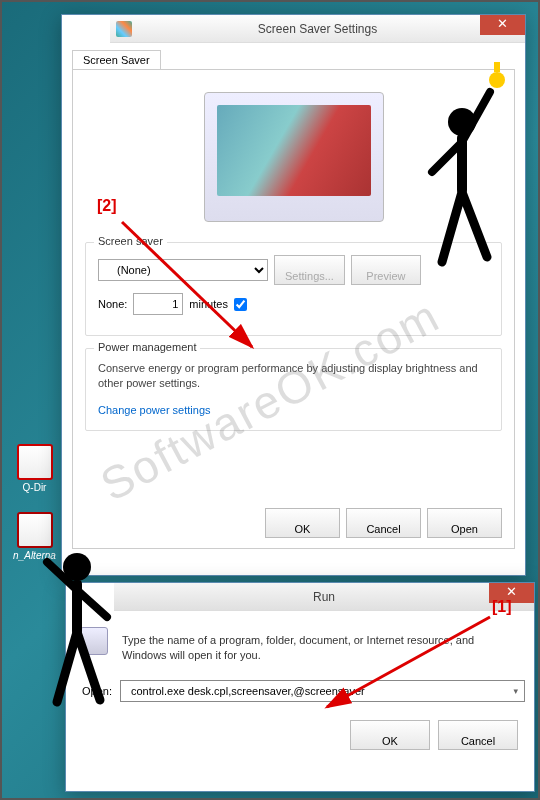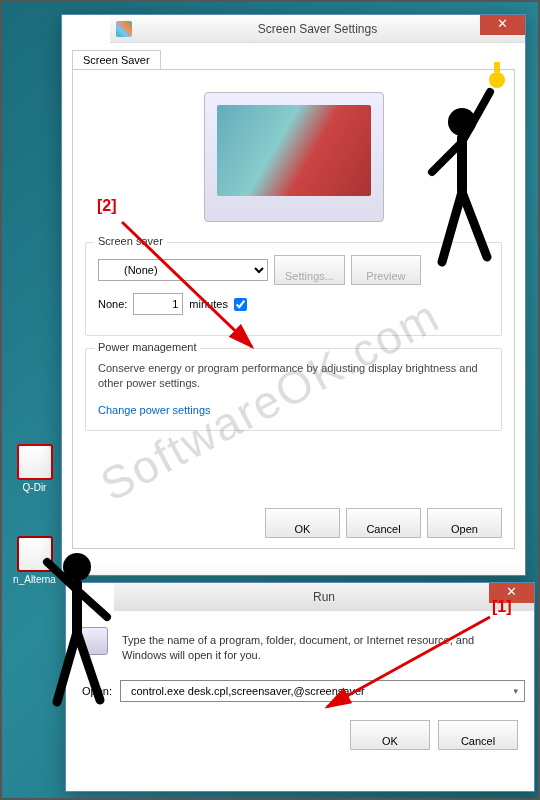--- a/index.html
+++ b/index.html
@@ -1,37 +1,37 @@
 <!DOCTYPE html>
 <html><head>
 <meta charset="utf-8">
 <style>
 * { box-sizing: border-box; margin: 0; padding: 0; font-family: "Segoe UI", Tahoma, sans-serif; }
 body { width: 540px; height: 800px; background: linear-gradient(135deg, #1a6b7a 0%, #2a8a9a 50%, #1a6b7a 100%); position: relative; overflow: hidden; border: 2px solid #555; }
 .desktop-icon { position: absolute; width: 45px; text-align: center; color: white; font-size: 10px; }
 .desktop-icon .ico { width: 36px; height: 36px; margin: 0 auto 2px; border-radius: 3px; }
 .di1 { left: 10px; top: 442px; }
 .di1 .ico { background: linear-gradient(#fff, #eee); border: 2px solid #c00; }
-.di2 { left: 10px; top: 534px; }
+.di2 { left: 10px; top: 510px; font-style: italic; }
 .di2 .ico { background: linear-gradient(#fff, #eee); border: 2px solid #a00; }
 .window { position: absolute; background: #fff; border: 1px solid #5a8ab0; box-shadow: 0 4px 20px rgba(0,0,0,0.3); }
 .titlebar { height: 28px; background: linear-gradient(#fdfdfd, #e8e8e8); display: flex; align-items: center; justify-content: center; position: relative; border-bottom: 1px solid #ddd; margin-left: 48px; }
 .titlebar .title { font-size: 12px; color: #444; }
 .titlebar .sysicon { position: absolute; left: 6px; top: 6px; width: 16px; height: 16px; background: linear-gradient(45deg,#4a9,#6cf,#f84,#4a9); border-radius: 2px; }
 .titlebar .close { position: absolute; right: 0; top: 0; width: 45px; height: 20px; background: #c74a3a; color: #fff; text-align: center; font-size: 13px; line-height: 18px; cursor: pointer; }
 .win1 { left: 59px; top: 12px; width: 465px; height: 562px; }
 .tab-strip { padding: 6px 10px 0; background: #fff; }
 .tab { display: inline-block; padding: 3px 10px; font-size: 11px; border: 1px solid #ccc; border-bottom: 1px solid #fff; background: #fff; position: relative; top: 1px; }
 .tab-body { border: 1px solid #ccc; margin: 0 10px 10px; padding: 12px; height: 480px; position: relative; background: #fff; }
 .monitor-preview { width: 180px; height: 130px; margin: 10px auto 20px; background: linear-gradient(#eef,#dde); border: 1px solid #bbb; border-radius: 4px; position: relative; }
 .monitor-preview::after { content: ""; position: absolute; left: 12px; top: 12px; right: 12px; bottom: 25px; background: linear-gradient(120deg,#6ab 0%,#8cc 40%,#c44 60%,#a33 100%); border-radius: 2px; }
 .groupbox { border: 1px solid #ddd; border-radius: 2px; padding: 12px; margin-bottom: 12px; position: relative; }
 .groupbox .legend { position: absolute; top: -8px; left: 8px; background: #fff; padding: 0 4px; font-size: 11px; color: #333; }
 .row { display: flex; align-items: center; gap: 6px; margin-bottom: 8px; font-size: 11px; }
-select.dd { flex: 0 0 170px; height: 22px; font-size: 11px; border: 1px solid #aaa; padding: 0 21px; background: #fff; }
+select.dd { flex: 0 0 170px; height: 22px; font-size: 11px; border: 1px solid #aaa; padding: 0 14px; background: #fff; }
 .btn { height: 22px; min-width: 70px; font-size: 11px; border: 1px solid #bbb; background: linear-gradient(#fefefe,#e8e8e8); padding: 14px 10px; cursor: pointer; }
 .btn:disabled { color: #aaa; cursor: default; }
 input.spin { width: 50px; height: 22px; font-size: 11px; text-align: right; border: 1px solid #aaa; padding: 0 4px; }
 .chk { width: 13px; height: 13px; }
 .link { color: #0066cc; font-size: 11px; cursor: pointer; }
 .pmtext { font-size: 11px; color: #444; margin-bottom: 8px; line-height: 1.4; }
 .dlg-buttons { position: absolute; right: 12px; bottom: 10px; display: flex; gap: 6px; }
 .dlg-buttons .btn { min-width: 75px; }
 .win2 { left: 63px; top: 580px; width: 470px; height: 210px; }
 .win2 .titlebar { background: linear-gradient(#f5f5f5,#e0e0e0); }

